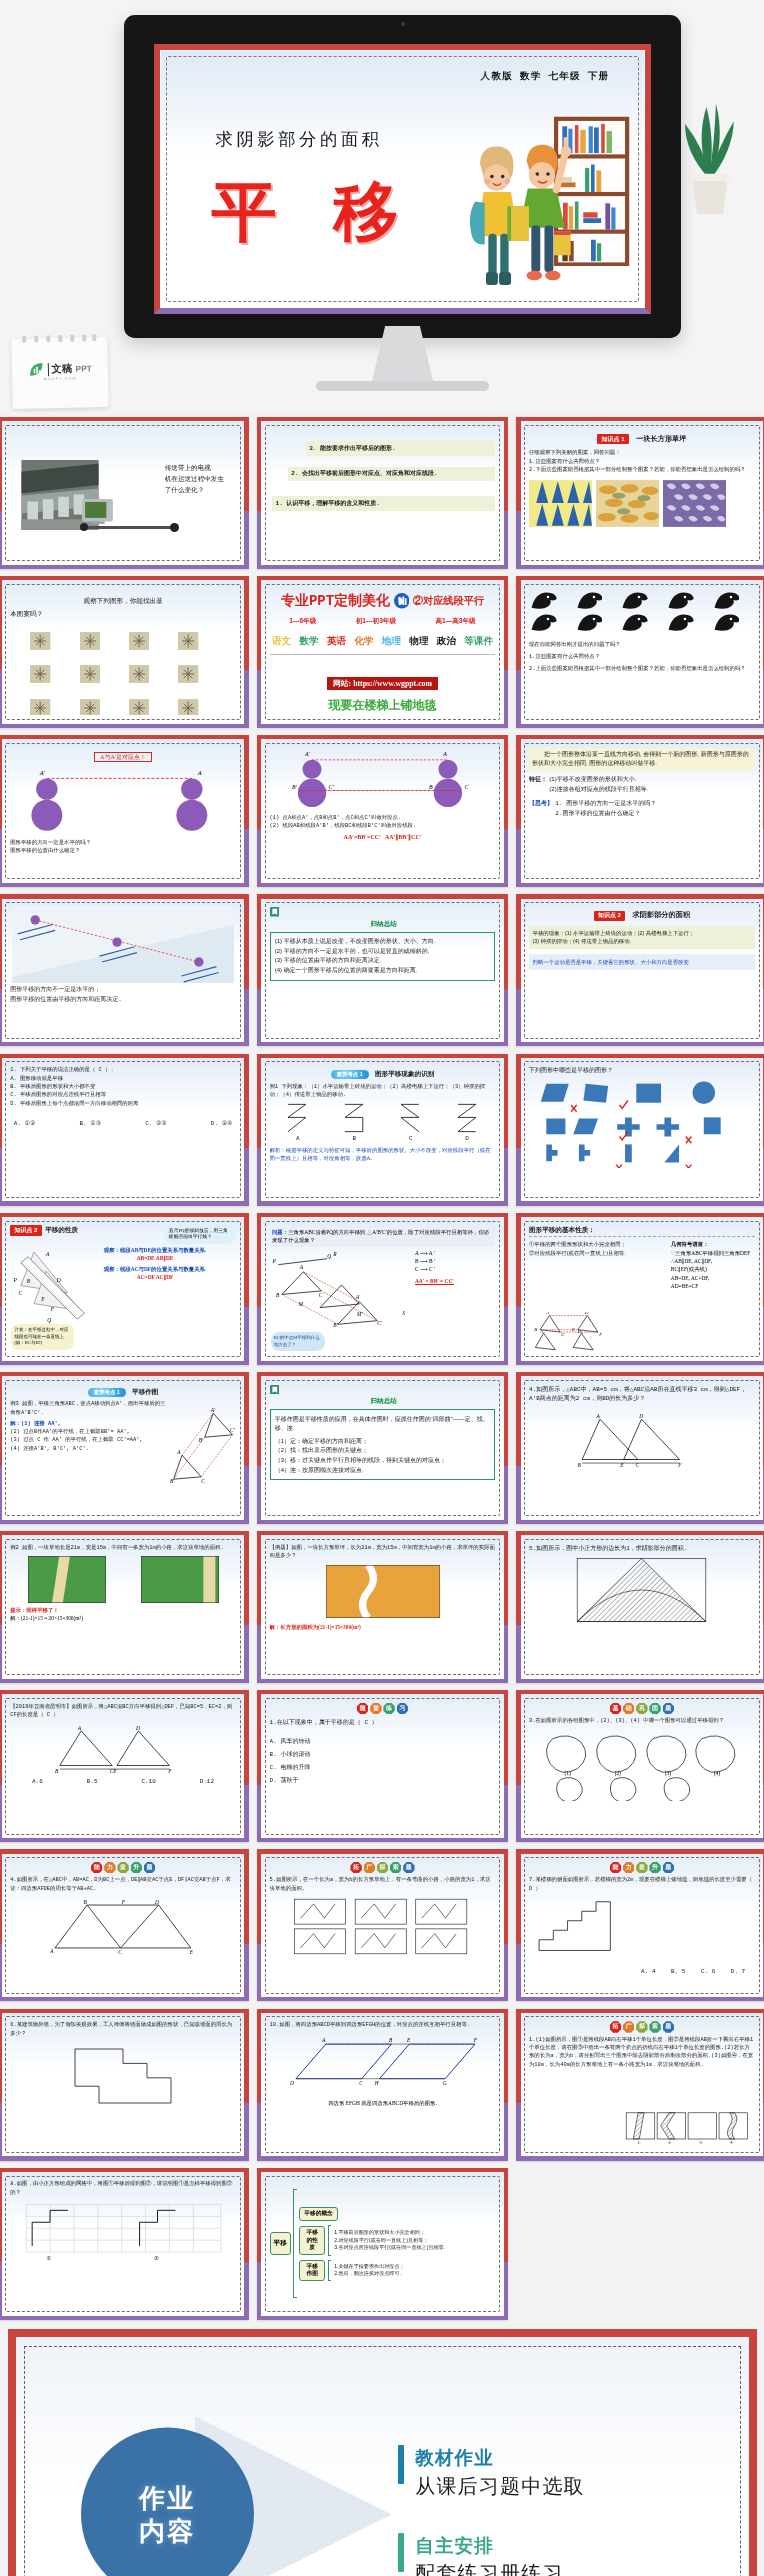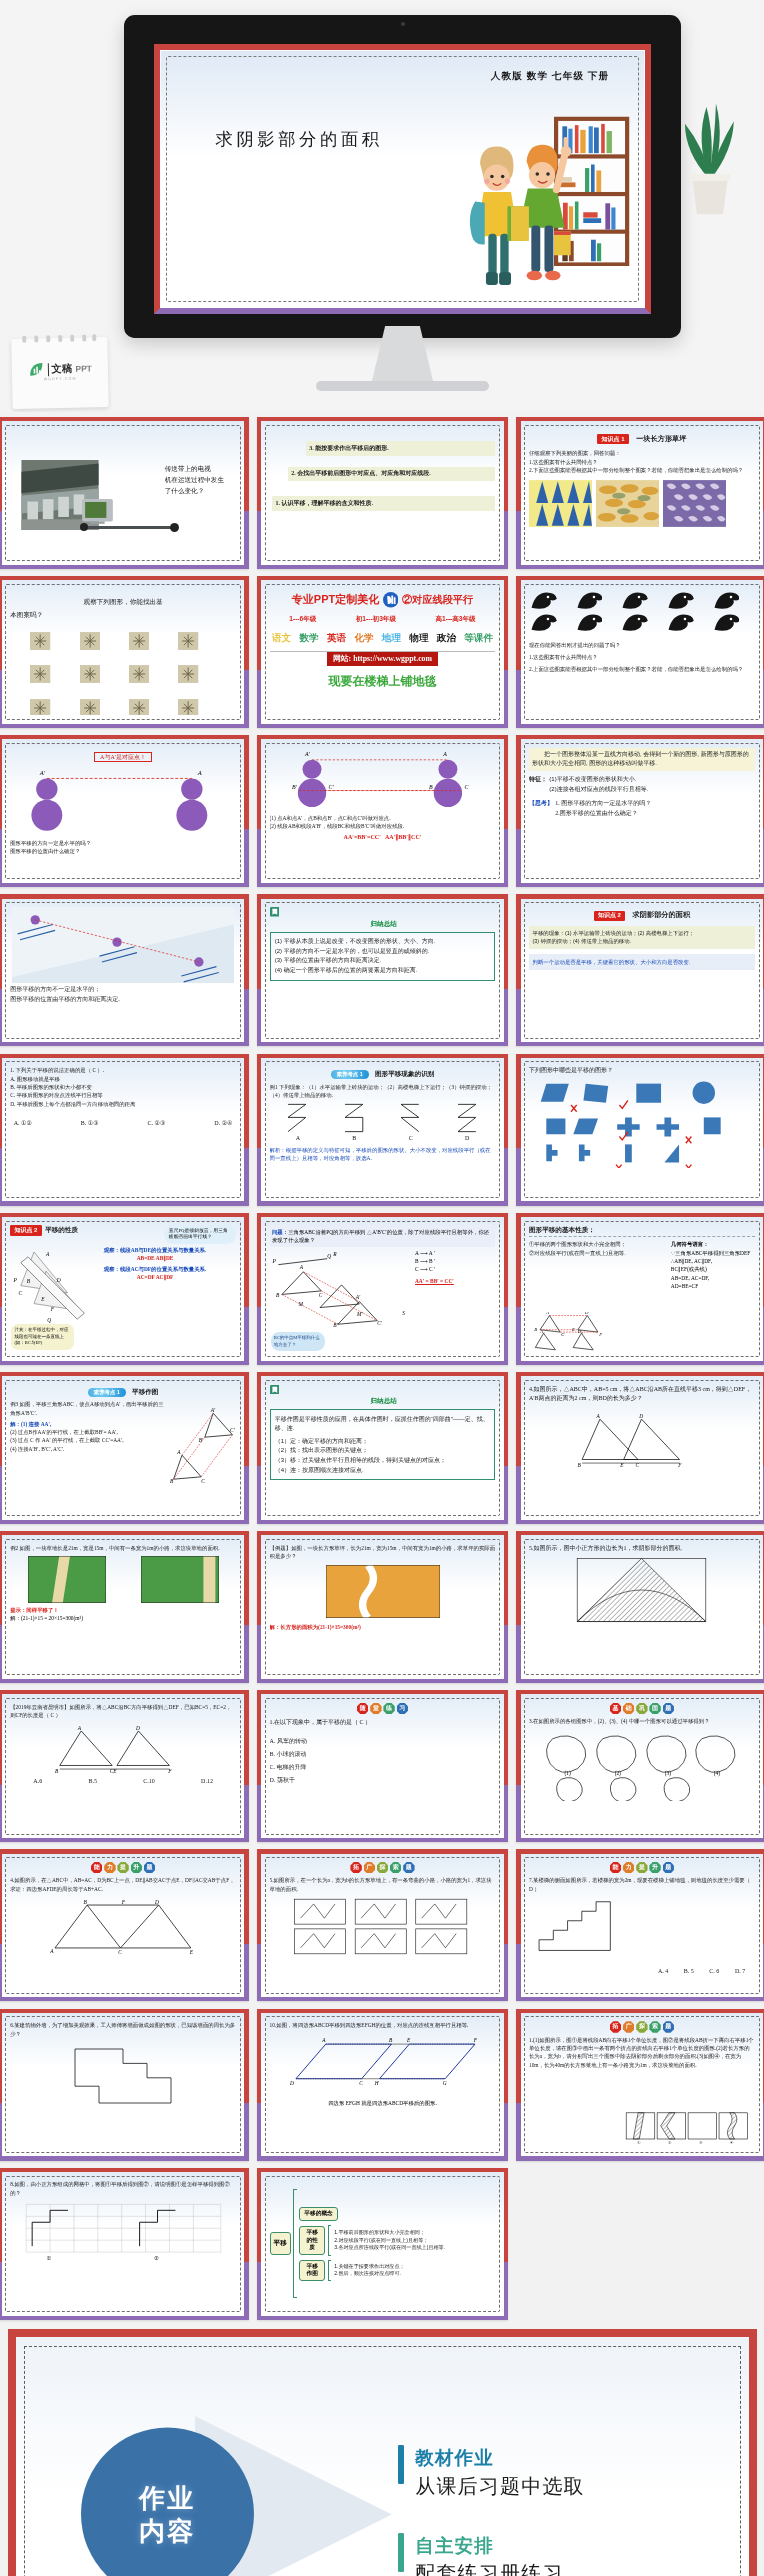--- a/index.html
+++ b/index.html
@@ -122,21 +122,21 @@
   .card > .page {
     position:relative; z-index:1;
     width:100%; height:100%;
     background:linear-gradient(180deg,#e2ecf7 0%,#ffffff 38%,#ffffff 100%);
     overflow:hidden;
   }
   .page > .pdash { position:absolute; inset:3.6px; border:1px dashed #6f6f6f; border-radius:1.8px; }
   .pc { position:absolute; inset:8.4px; overflow:hidden; }
 
   
-  .kai   { font-family:Liberation Serif, serif; color:#1a1a1a; }
+  .kai   { font-family:Liberation Mono, monospace; color:#1a1a1a; }
   .hei   { font-family:"Liberation Sans", sans-serif; color:#1a1a1a; }
   .t9  { font-size:5.4px;  line-height:1.55; }
   .t10 { font-size:6px; line-height:1.6; }
   .t11 { font-size:6.6px; line-height:1.65; }
   .t12 { font-size:7.2px; line-height:1.6; }
   .red  { color:#d71f18; }
   .blue { color:#1548b8; }
   .grn  { color:#0f8a3c; }
   .b    { font-weight:bold; }
   .ctr  { text-align:center; }
@@ -214,20 +214,21 @@
 
     <div class="slide-screen">
       <div class="slide-frame"></div>
       <div class="slide-inner">
         <div class="dash"></div>
 
         <div class="hero-sub kai">人教版 数学 七年级 下册</div>
 
         <div class="hero-topic">求阴影部分的面积</div>
 
+        <div class="hero-title">平 移</div>
 
         <svg class="art" viewBox="0 0 330 330">
 
           <rect x="196" y="18" width="126" height="250" fill="#8c4a2b"></rect>
           <rect x="203" y="25" width="112" height="56" fill="#fdfdfd"></rect>
           <rect x="203" y="88" width="112" height="56" fill="#fdfdfd"></rect>
           <rect x="203" y="151" width="112" height="56" fill="#fdfdfd"></rect>
           <rect x="203" y="214" width="112" height="48" fill="#fdfdfd"></rect>
           <g>
             <rect x="210" y="34" width="8" height="45" fill="#2f6fb5"></rect>
@@ -538,21 +539,21 @@
     </div>
   </div>
       </div>
     </div>
 
   <div class="card">
       <div class="page">
         <div class="pdash"></div>
         <div class="pc">
     <div style="display:flex;align-items:center;justify-content:center;gap:3.6px;margin-top:3.6px">
-      <span class="b" style="font-family:Liberation Sans, sans-serif;font-size:11px;color:#d9241c">专业PPT定制美化</span>
+      <span class="b" style="font-family:Liberation Mono, monospace;font-size:14px;color:#d9241c">专业PPT定制美化</span>
       <svg width="15.5" height="15.5" viewBox="0 0 26 26">
         <circle cx="13" cy="13" r="13" fill="#1f5fc0"></circle>
         <path d="M7 7 q6 -2 7 6 q1 8 -6 7 z M14 6 l3 0 l0 14 l-3 0 z M18 9 l3 0 l0 11 l-3 0 z" fill="#fff"></path>
       </svg>
       <span class="b" style="font-family:'Liberation Sans',sans-serif;font-size:10.2px;color:#d9241c">②对应线段平行</span>
     </div>
     <div style="display:flex;justify-content:space-around;margin-top:7.2px;font-family:'Liberation Sans',sans-serif;font-size:6.6px;color:#d9241c;font-weight:bold">
       <span>1---6年级</span>
             <span>初1---初3年级</span>
             <span>高1---高3年级</span>
@@ -561,21 +562,21 @@
       <span style="color:#e8c33d">语文</span>
       <span style="color:#3aa06a">数学</span>
       <span style="color:#d9241c">英语</span>
       <span style="color:#e07b2a">化学</span>
       <span style="color:#4bb6e8">地理</span>
       <span style="color:#2b2b2b">物理</span>
       <span style="color:#111">政治</span>
       <span style="color:#3aa06a">等课件</span>
     </div>
     <div style="border-top:0.6px solid #bbb;margin:6px 0 0"></div>
-    <div style="text-align:center;margin-top:0">
+    <div style="text-align:center;margin-top:22px">
       <span style="background:#b5160f;color:#fff;font-family:'Liberation Serif',serif;font-weight:bold;font-size:7.8px;padding:1.2px 6px;display:inline-block">
         <span>网站:</span> <span>https://www.wgppt.com</span>
       </span>
     </div>
     <div style="text-align:center;margin-top:7.2px;font-family:'Liberation Sans',sans-serif;font-weight:bold;font-size:12px;color:#3aa83a">现要在楼梯上铺地毯</div>
   </div>
       </div>
     </div>
 
   <div class="card">

